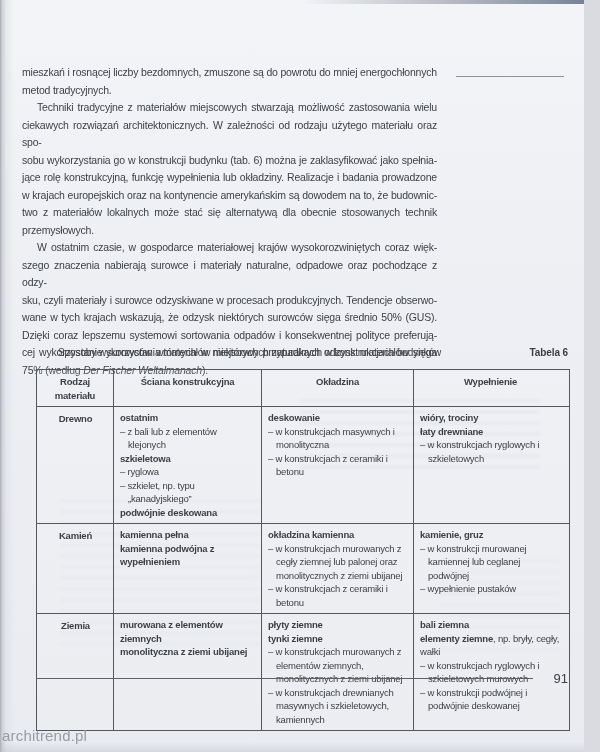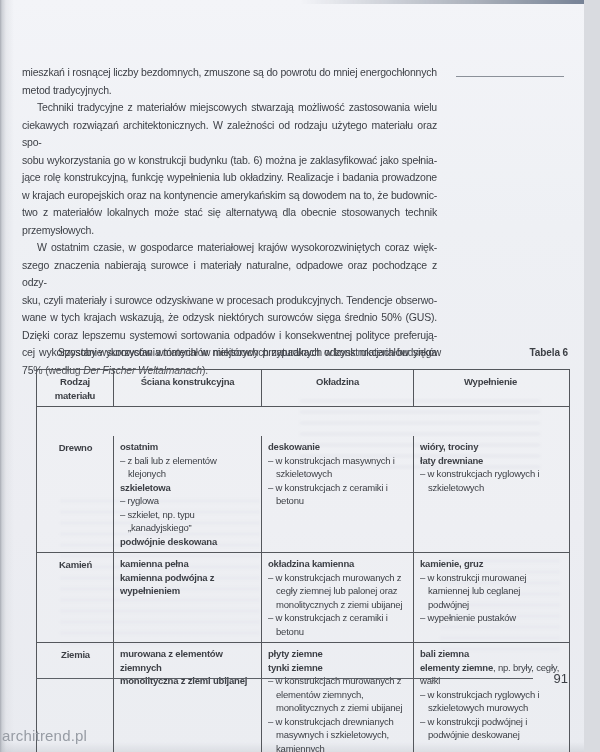--- a/index.html
+++ b/index.html
@@ -42,21 +42,21 @@
 
   
   .tbl{position:absolute;left:36px;top:369px;width:532px;border:1px solid #54575c;
     font-size:9.5px;line-height:13.5px;letter-spacing:-0.2px;background:rgba(255,255,255,.12);}
   .tr{display:grid;grid-template-columns:76px 148px 152px 154px;border-top:1px solid #54575c;}
   .tr:first-child{border-top:none;}
   .th{font-weight:bold;text-align:center;padding:5px 2px 4px;border-left:1px solid #54575c;}
   .th:first-child{border-left:none;}
   .td{padding:4px 5px 4px 6px;border-left:1px solid #54575c;}
   .td:first-child{border-left:none;text-align:center;font-weight:bold;padding-top:5px;}
-  .tr.r0 .td{min-height:81px;margin-top:29px;}
+  .tr.r0 .td{min-height:81px;}
   .tr.r1 .td{min-height:66px;}
   .tr.r2 .td{min-height:101px;}
   .td .item{margin:0;}
   .td .item.dash{padding-left:8px;text-indent:-8px;}
   .td .b{font-weight:bold;}
 
   
   .footer-rule{position:absolute;left:36px;top:678px;width:497px;height:0;border-top:1px solid #5c6066;}
   .page-number{position:absolute;left:543px;top:671px;width:25px;text-align:right;
     font-size:13px;color:#3c3f45;}
@@ -111,21 +111,21 @@
         <div class="td">
           <div class="item"><span class="b">ostatnim</span></div>
           <div class="item dash"><span>– z bali lub z elementów klejonych</span></div>
           <div class="item"><span class="b">szkieletowa</span></div>
           <div class="item dash"><span>– ryglowa</span></div>
           <div class="item dash"><span>– szkielet, np. typu „kanadyjskiego”</span></div>
           <div class="item"><span class="b">podwójnie deskowana</span></div>
         </div>
         <div class="td">
           <div class="item"><span class="b">deskowanie</span></div>
-          <div class="item dash"><span>– w konstrukcjach masywnych i szkieletowych</span></div>
+          <div class="item dash"><span>– w konstrukcjach masywnych i monolityczna</span></div>
           <div class="item dash"><span>– w konstrukcjach z ceramiki i betonu</span></div>
         </div>
         <div class="td">
           <div class="item"><span class="b">wióry, trociny</span></div>
           <div class="item"><span class="b">łaty drewniane</span></div>
           <div class="item dash"><span>– w konstrukcjach ryglowych i szkieletowych</span></div>
         </div>
       </div>
       <div class="tr r1">
         <div class="td">Kamień</div>

